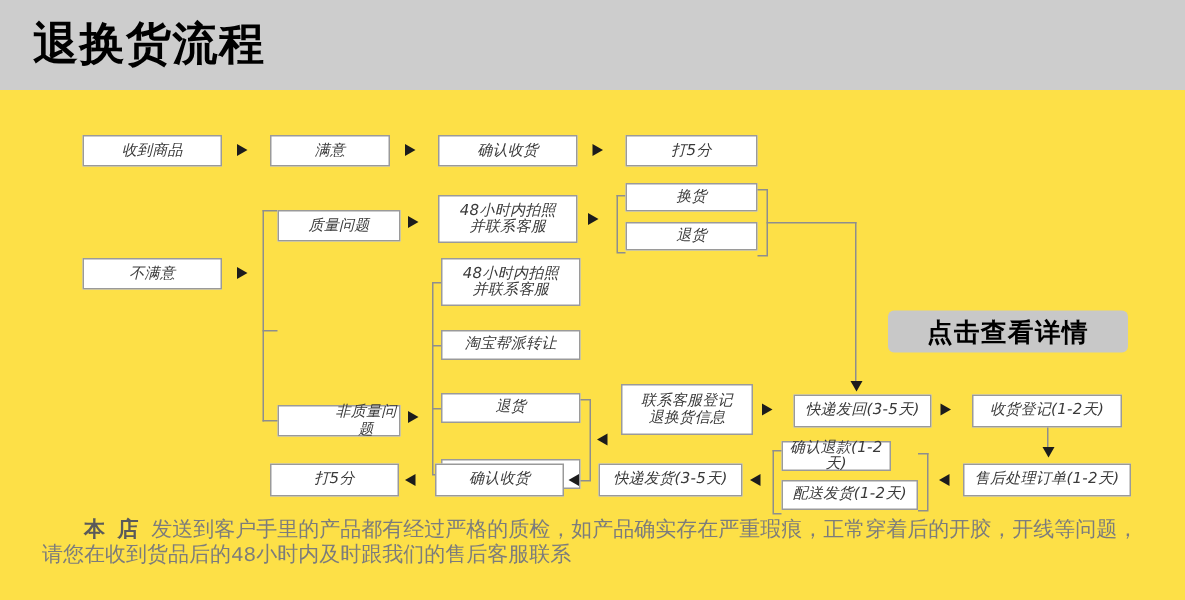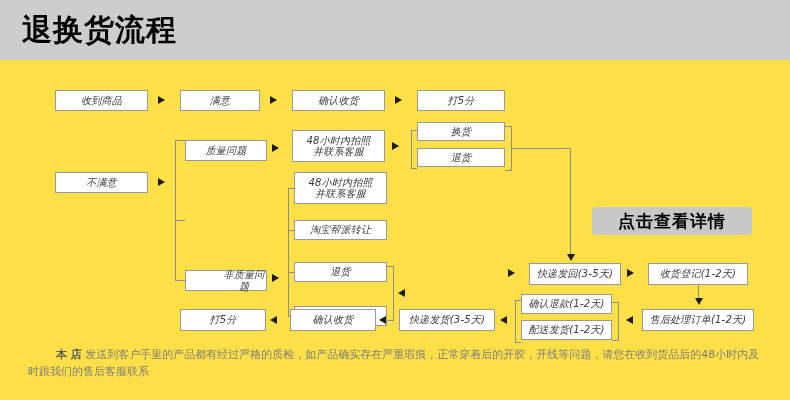--- a/index.html
+++ b/index.html
@@ -88,24 +88,25 @@
     display: flex; align-items: center; justify-content: center;
     font-size: 17px; font-weight: bold; color: #000000;
     letter-spacing: 1px;
     cursor: pointer;
   }
 
   
   #footer-note {
     position: absolute; left: 28px; top: 346px;
     width: 740px;
-    font-size: 11px;
+    font-size: 14px;
     line-height: 17px;
     color: #7c7c7c;
     text-indent: 28px;
+    font-family: Liberation Mono, monospace;
   }
   #footer-note b { color: #5a5a5a; }
 </style>
 </head>
 <body>
 
 <div id="page">
 
   <div id="header-bar"></div>
   <div id="page-title">退换货流程</div>
@@ -163,36 +164,38 @@
 并联系客服</div>
     <div class="node" style="left:294px; top:160px; width:93px; height:20px;">淘宝帮派转让</div>
     <div class="node" style="left:294px; top:202px; width:93px; height:20px;">退货</div>
     <div class="node" style="left:294px; top:246px; width:93px; height:20px;">换货</div>
 
     <div class="conn v" style="left:393px; top:206px; height:54px;"></div>
     <div class="conn h" style="left:387px; top:206px; width:7px;"></div>
     <div class="conn h" style="left:387px; top:260px; width:7px;"></div>
     <div class="arrow left" style="left:398px; top:229px;"></div>
 
+    <div class="node" style="left:414px; top:196px; width:88px; height:34px;">联系客服登记
+退换货信息</div>
 
     <div class="arrow right" style="left:508px; top:209px;"></div>
     <div class="node" style="left:529px; top:203px; width:92px; height:22px;">快递发回(3-5天)</div>
     <div class="arrow right" style="left:627px; top:209px;"></div>
     <div class="node" style="left:648px; top:203px; width:100px; height:22px;">收货登记(1-2天)</div>
 
     <div class="conn v" style="left:698px; top:225px; height:16px;"></div>
     <div class="arrow down" style="left:695px; top:238px;"></div>
     <div class="node" style="left:642px; top:249px; width:112px; height:22px;">售后处理订单(1-2天)</div>
 
     <div class="arrow left" style="left:626px; top:256px;"></div>
     <div class="conn v" style="left:618px; top:242px; height:38px;"></div>
     <div class="conn h" style="left:612px; top:242px; width:7px;"></div>
     <div class="conn h" style="left:612px; top:280px; width:7px;"></div>
 
-    <div class="node" style="left:521px; top:234px; width:91px; height:20px;">确认退款(1-2天)</div>
+    <div class="node" style="left:521px; top:234px; width:73px; height:20px;">确认退款(1-2天)</div>
     <div class="node" style="left:521px; top:260px; width:91px; height:20px;">配送发货(1-2天)</div>
 
     <div class="conn v" style="left:515px; top:240px; height:42px;"></div>
     <div class="conn h" style="left:515px; top:240px; width:6px;"></div>
     <div class="conn h" style="left:515px; top:282px; width:6px;"></div>
     <div class="arrow left" style="left:500px; top:256px;"></div>
 
     <div class="node" style="left:399px; top:249px; width:96px; height:22px;">快递发货(3-5天)</div>
     <div class="arrow left" style="left:379px; top:256px;"></div>
     <div class="node" style="left:290px; top:249px; width:86px; height:22px;">确认收货</div>

